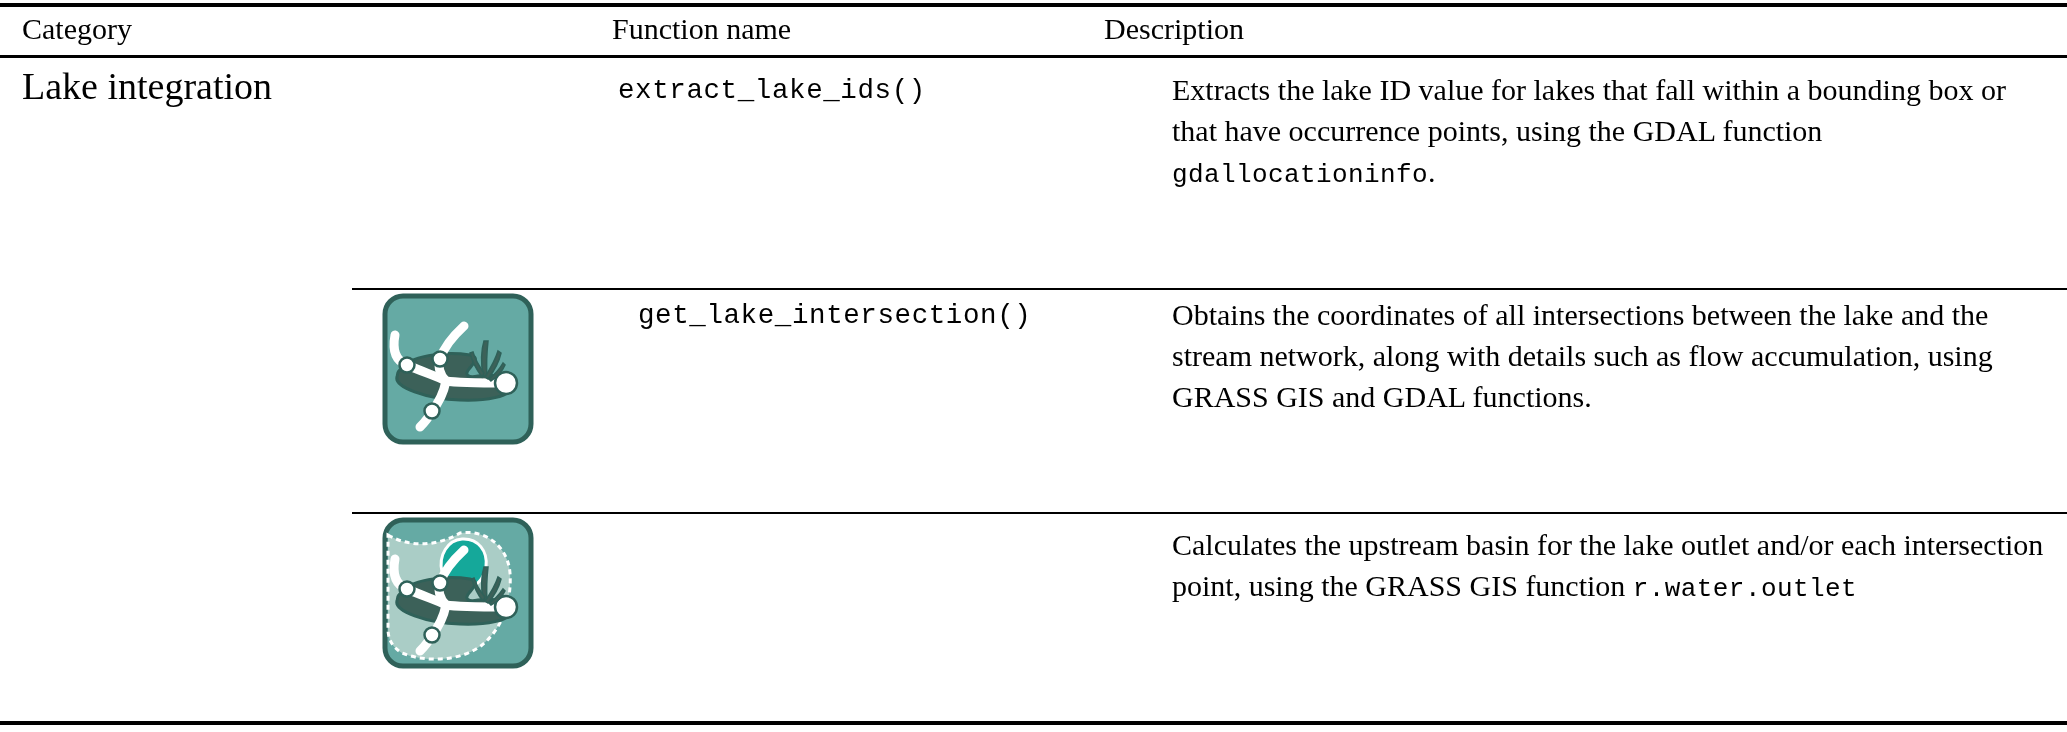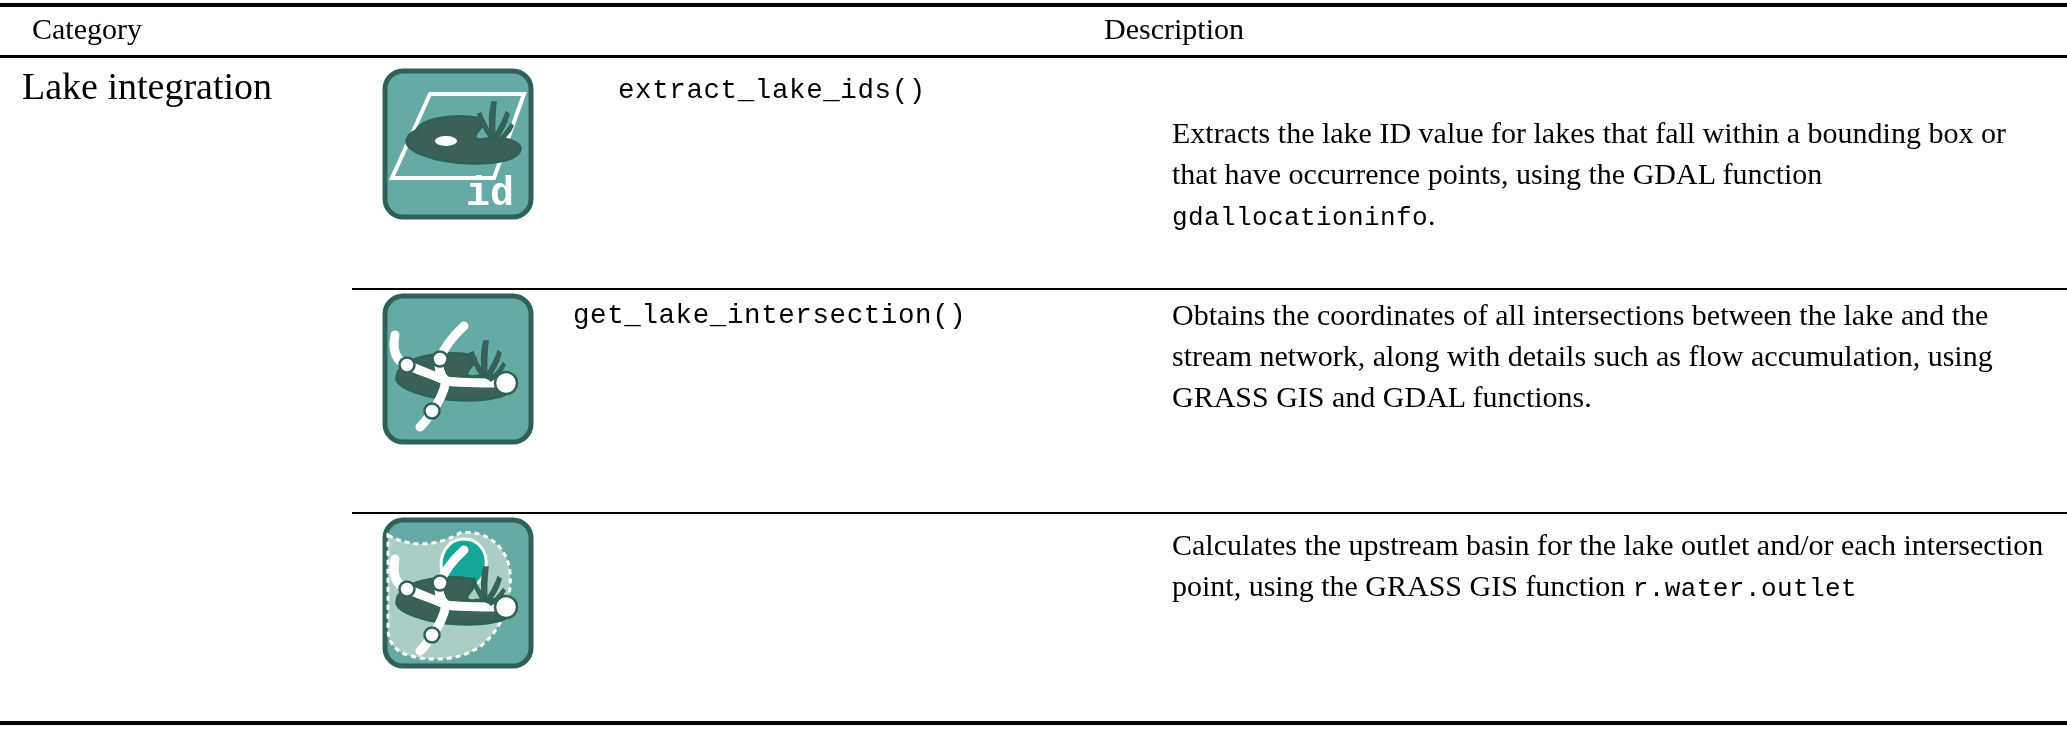--- a/index.html
+++ b/index.html
@@ -44,21 +44,21 @@
   .rule-inner.r2 { top: 512px; }
 
   .head-cell {
     position: absolute;
     top: 12px;
     font-size: 30px;
     line-height: 34px;
     font-family: "Liberation Serif", serif;
     white-space: nowrap;
   }
-  .head-category    { left: 32px; text-align: center; }
+  .head-category    { left: 22px; text-align: center; }
   .head-function    { left: 612px; }
   .head-description { left: 1104px; }
 
   .cat-label {
     position: absolute;
     left: 22px;
     top: 68px;
     font-size: 38px;
     line-height: 36px;
     white-space: nowrap;
@@ -68,34 +68,34 @@
   .fn-name {
     position: absolute;
     font-family: "Liberation Mono", monospace;
     font-size: 27.5px;
     letter-spacing: 0.6px;
     line-height: 34px;
     white-space: nowrap;
     text-align: center;
   }
   .fn-1 { left: 618px;  top: 74px; }
-  .fn-2 { left: 573px;  top: 299px; }
+  .fn-2 { left: 638px;  top: 299px; }
   .fn-3 { left: 618px;  top: 523px; }
 
   
   .desc {
     position: absolute;
     width: 880px;
     left: 1172px;
     font-family: "Liberation Serif", serif;
     font-size: 30px;
     line-height: 41px;
     text-align: left;
   }
-  .desc-1 { top: 69px; margin-top: 43px; }
+  .desc-1 { top: 69px; }
   .desc-2 { top: 294px; }
   .desc-3 { top: 518px; margin-top: 6px; }
   .desc code, .mono {
     font-family: "Liberation Mono", monospace;
     font-size: 26px;
     letter-spacing: 0.4px;
   }
 
   
   .icon-box {
@@ -114,47 +114,25 @@
 
 <div class="table-wrap">
 
   <div class="rule rule-top"></div>
   <div class="rule rule-header"></div>
   <div class="rule-inner r1"></div>
   <div class="rule-inner r2"></div>
   <div class="rule rule-bottom"></div>
 
   <div class="head-cell head-category">Category</div>
+  <div class="head-cell head-function">Function name</div>
   <div class="head-cell head-description">Description</div>
 
   <div class="cat-label">Lake integration</div>
 
-  <div class="icon-box icon-1">
-    <svg viewBox="0 0 152 152" xmlns="http://www.w3.org/2000/svg">
-      <rect x="3" y="3" width="146" height="146" rx="18" ry="18" fill="#65aaa4" stroke="#2f6159" stroke-width="5"></rect>
-
-      <path d="M 48 26 L 142 26 L 112 110 L 10 110 Z" fill="none" stroke="#ffffff" stroke-width="4"></path>
-
-      <path d="M 34 63 C 40 50 72 46 96 50 C 106 52 100 58 95 64
-               C 90 70 94 73 104 71 C 122 68 140 74 138 82
-               C 136 92 112 96 86 95 C 52 94 22 82 25 72
-               C 26 68 29 65 34 63 Z" fill="#3c6159" stroke="#2f6159" stroke-width="3"></path>
-
-      <ellipse cx="64" cy="73" rx="11" ry="5" fill="#ffffff"></ellipse>
-
-      <g fill="#3c6159" stroke="#2f6159" stroke-width="1.5">
-        <path d="M 110 34 C 107 44 107 56 109 69 L 113 69 C 112 55 113 43 114 34 Z"></path>
-        <path d="M 96 46 C 98 55 103 63 108 70 L 110 66 C 105 59 101 52 99 45 Z"></path>
-        <path d="M 124 44 C 121 54 116 62 111 70 L 114 72 C 120 64 125 55 127 46 Z"></path>
-        <path d="M 129 56 C 125 63 120 68 115 72 L 117 74 C 123 70 128 65 131 58 Z"></path>
-      </g>
-
-      <text x="132" y="137" text-anchor="end" font-family="Liberation Mono, monospace" font-size="40" font-weight="bold" fill="#ffffff">id</text>
-    </svg>
-  </div>
 
   <div class="icon-box icon-2">
     <svg viewBox="0 0 152 152" xmlns="http://www.w3.org/2000/svg">
       <rect x="3" y="3" width="146" height="146" rx="18" ry="18" fill="#65aaa4" stroke="#2f6159" stroke-width="5"></rect>
 
       <path d="M 20 76 C 26 63 62 58 88 62 C 98 64 92 70 87 76
                C 82 82 86 85 96 83 C 114 80 132 86 130 94
                C 128 104 104 108 78 107 C 44 106 12 94 15 84
                C 16 80 15 78 20 76 Z" fill="#3c6159" stroke="#2f6159" stroke-width="3"></path>
 

